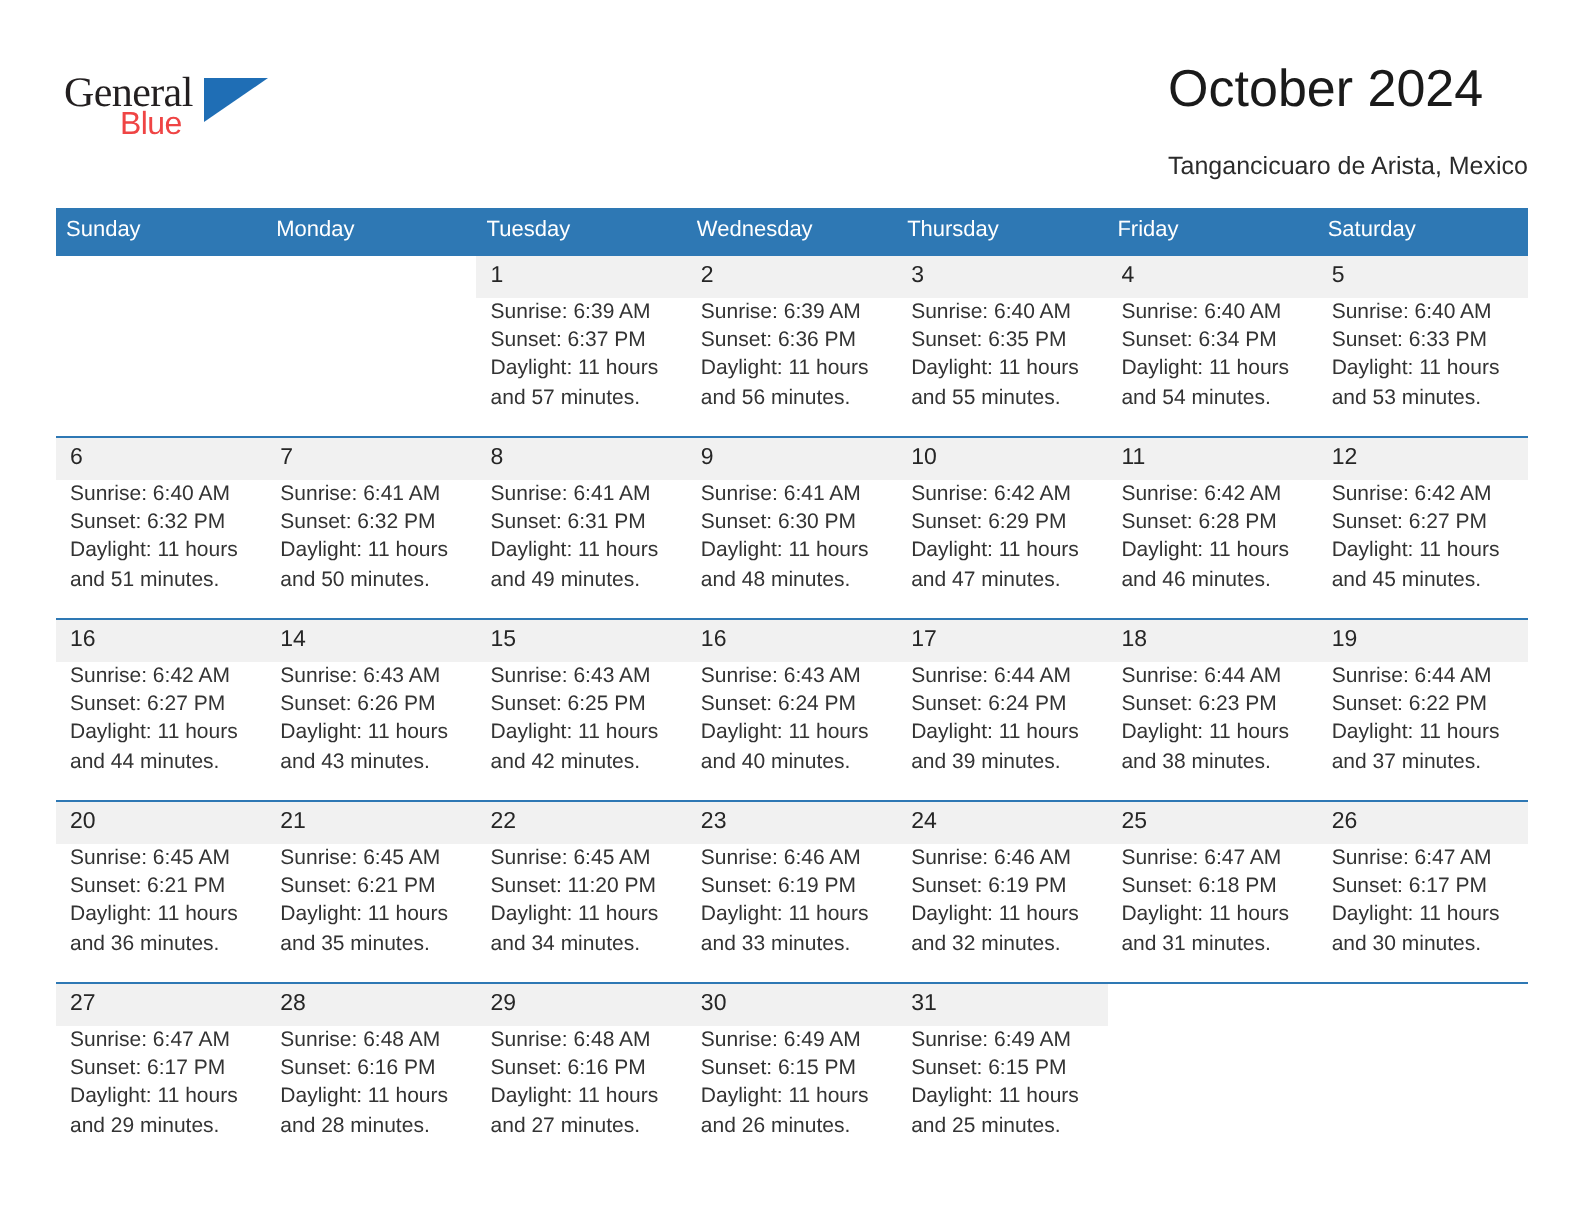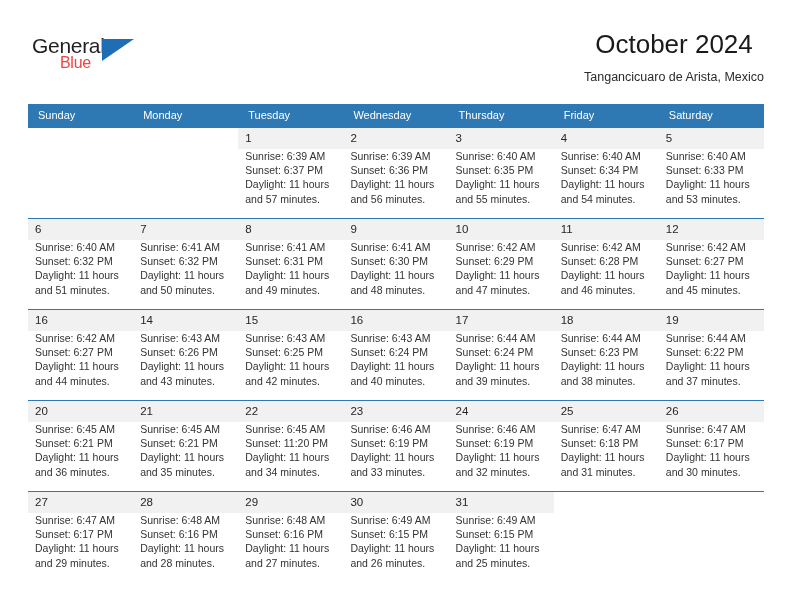--- a/index.html
+++ b/index.html
@@ -38,21 +38,21 @@
     width: 120px;
     height: 50px;
   }
   .logo-general {
     position: absolute;
     left: 0;
     top: 0;
     font-size: 21px;
     letter-spacing: -0.3px;
     color: #231f20;
-    font-family: Liberation Sans, sans-serif;
+    font-family: Liberation Serif, serif;
   }
   .logo-blue {
     position: absolute;
     left: 28px;
     top: 20px;
     font-size: 16px;
     letter-spacing: -0.3px;
     color: #ef4444;
     font-family: "Liberation Sans", sans-serif;
   }
@@ -63,34 +63,34 @@
     width: 0;
     height: 0;
     border-left: 32px solid #1f6eb5;
     border-bottom: 22px solid transparent;
   }
 
   .title-block {
     position: absolute;
     right: 0;
     top: 0;
-    text-align: center;
+    text-align: left;
   }
   .cal-title {
     font-size: 26px;
     font-weight: normal;
     color: #1a1a1a;
     line-height: 32px;
     white-space: nowrap;
   }
   .cal-subtitle {
     font-size: 12.5px;
     color: #2b2b2b;
     line-height: 18px;
-    margin-top: 8px;
+    margin-top: 14px;
     white-space: nowrap;
   }
 
   
   .calendar {
     position: absolute;
     left: 28px;
     top: 104px;
     width: 736px;
   }
@@ -101,21 +101,21 @@
     width: 736px;
   }
   table.cal col { width: 105.14px; }
 
   thead th {
     background: #2e78b4;
     color: #ffffff;
     font-size: 11px;
     font-weight: normal;
     text-align: left;
-    padding: 5px 0 5px 10px;
+    padding: 5px 0 5px 5px;
     height: 11px;
     line-height: 13px;
     margin-left: 31px;
   }
 
   
   tbody tr.week td {
     border-top: 1.5px solid #2e78b4;
     vertical-align: top;
     padding: 0;

